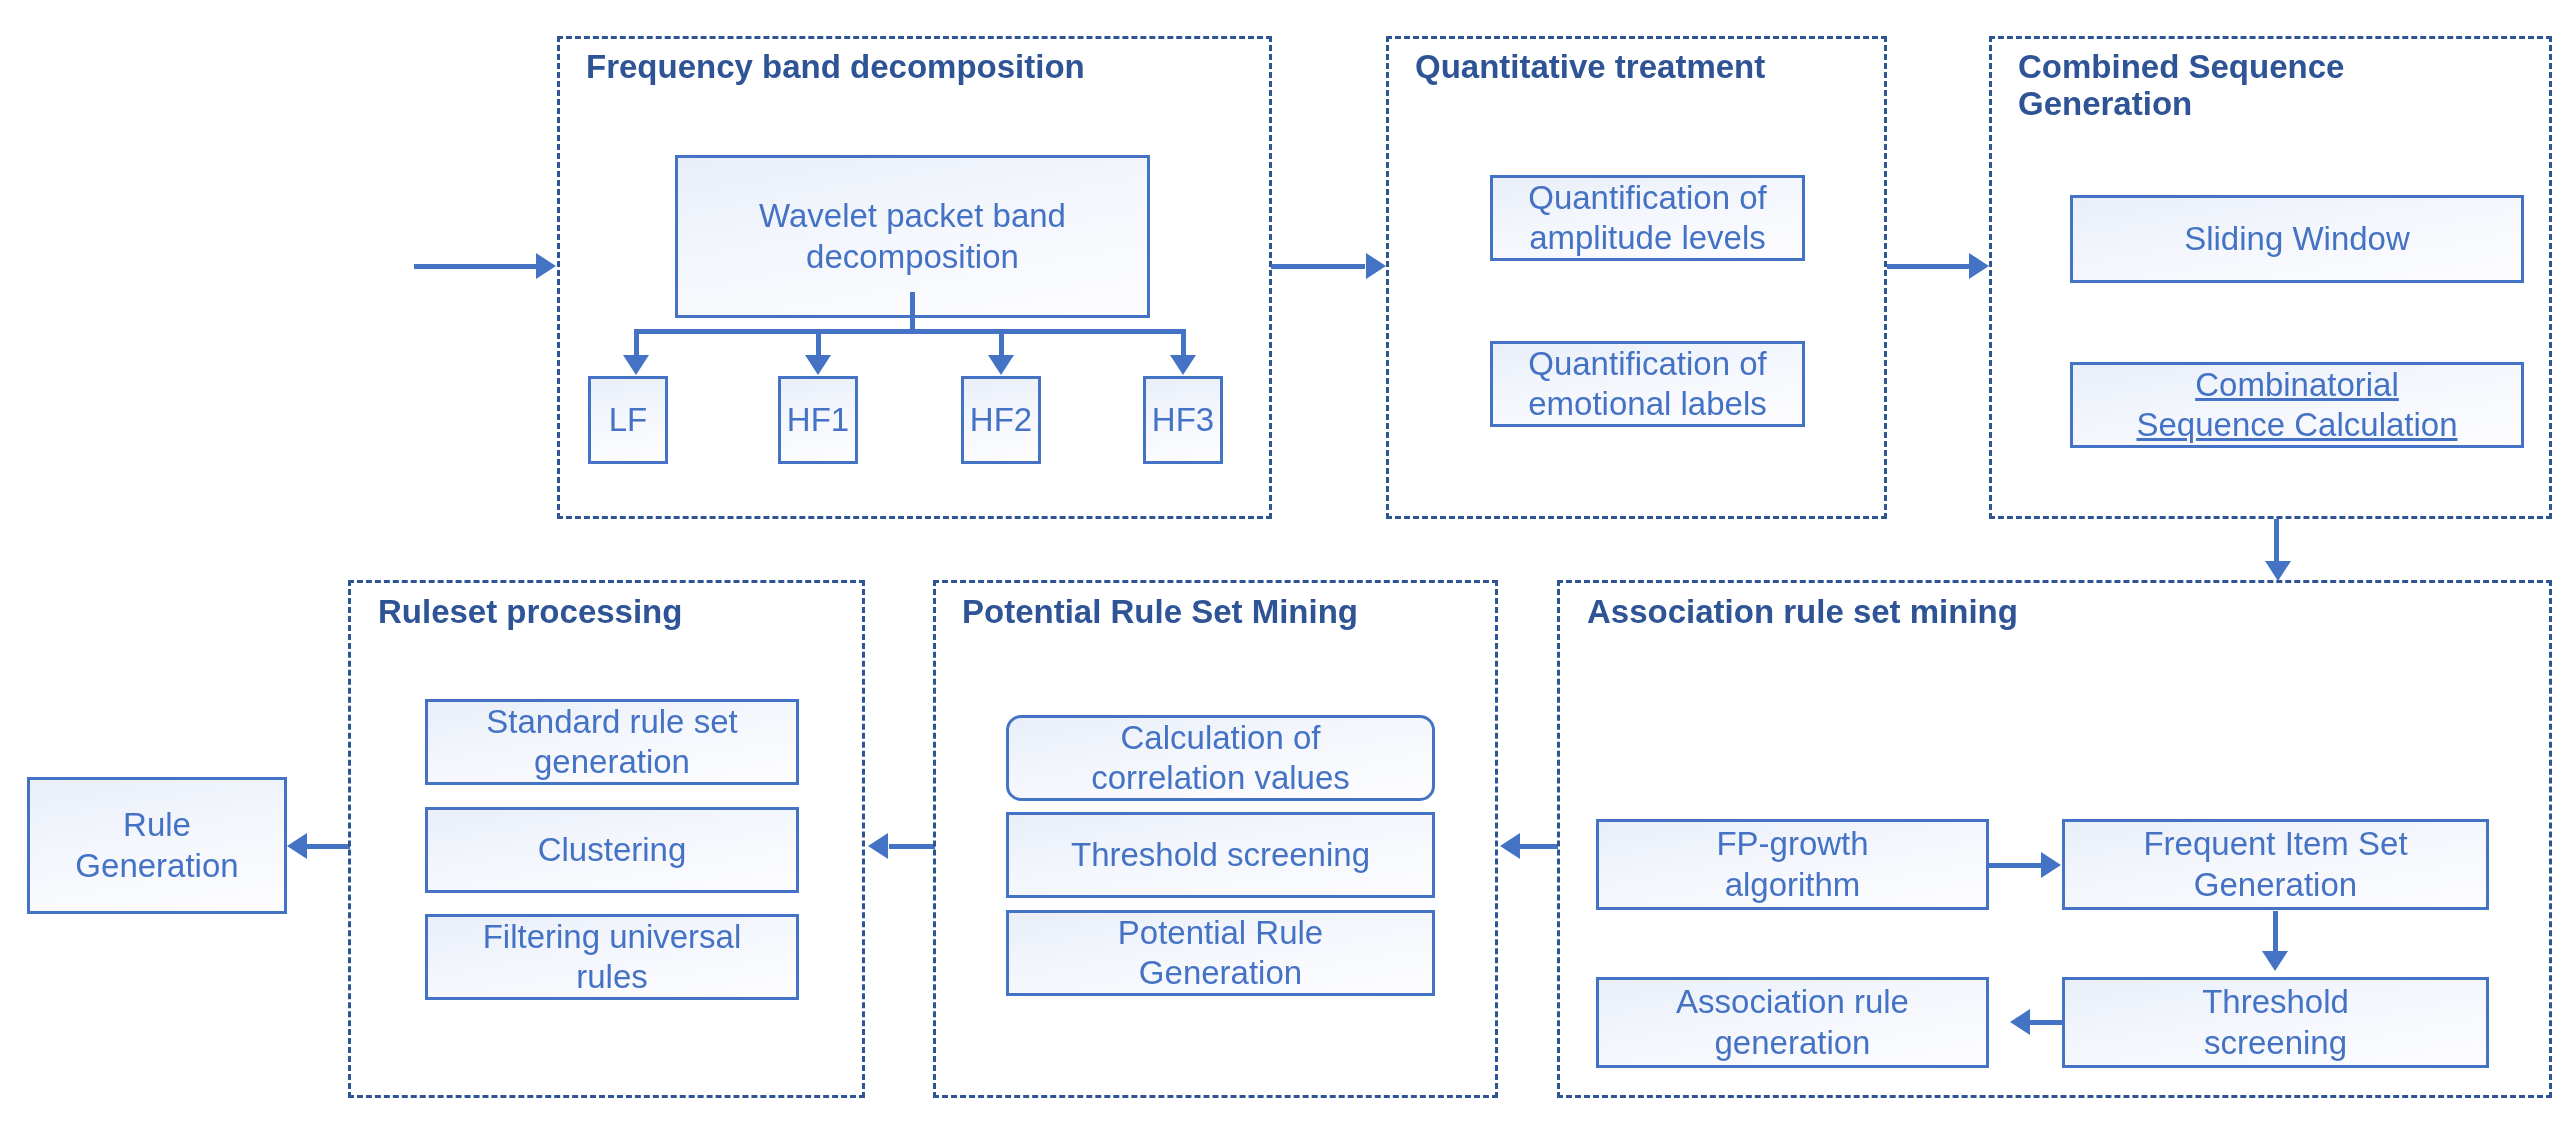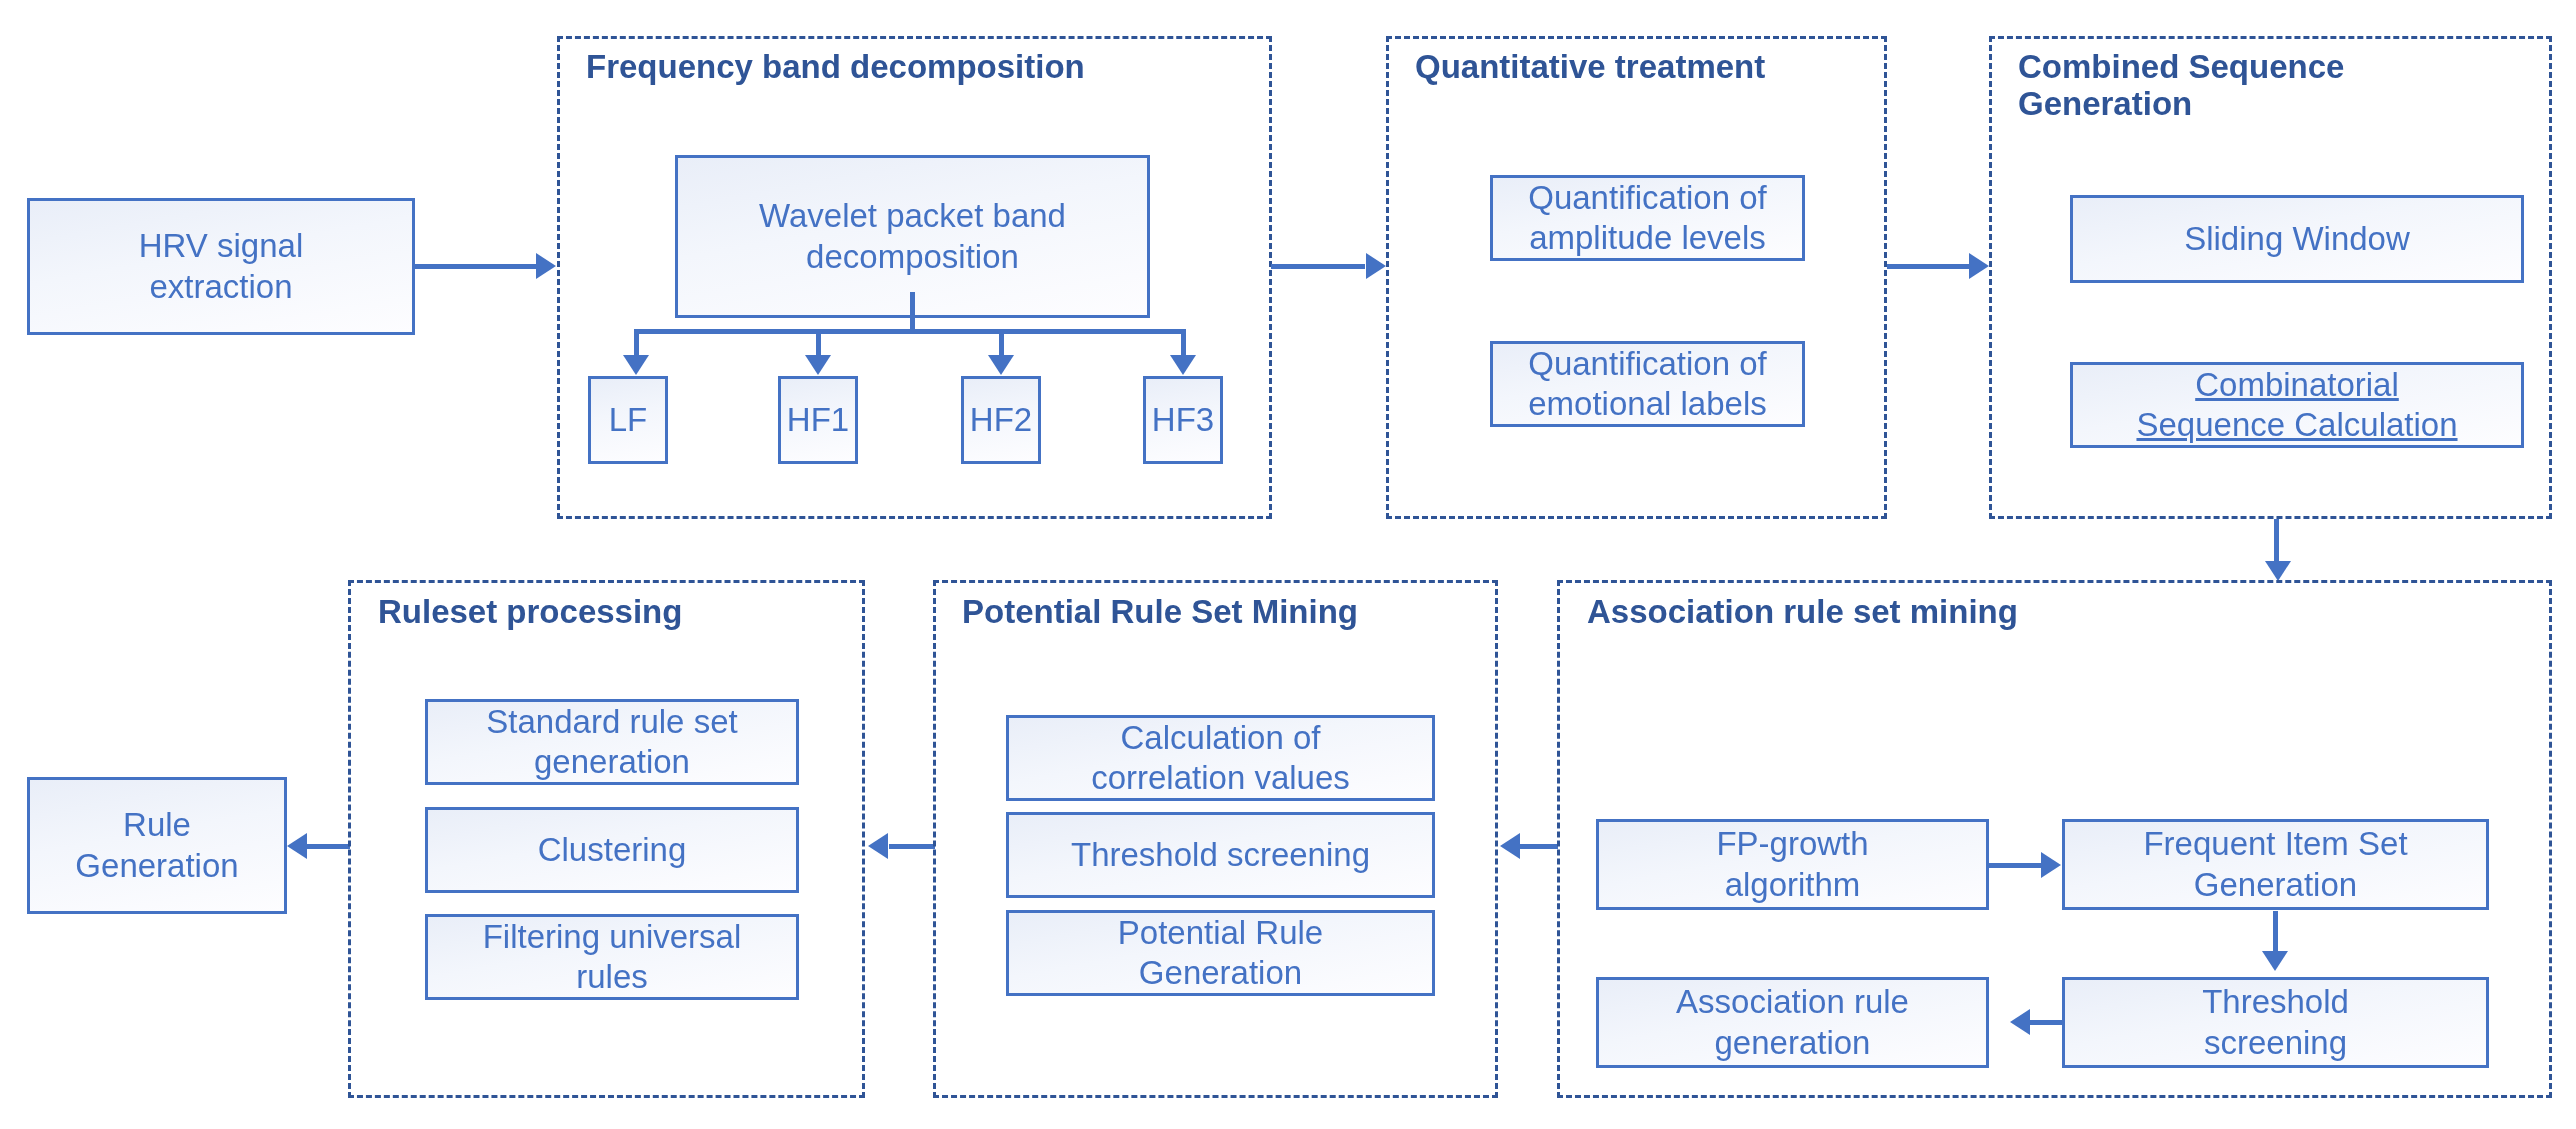--- a/index.html
+++ b/index.html
@@ -76,22 +76,20 @@
     border-left: 13.4px solid transparent;
     border-right: 13.4px solid transparent;
     border-top: 20.4px solid #4472C4;
   }
 </style>
 </head>
 <body>
 
 <div id="canvas">
 
-  <div class="box" style="left:27px; top:198px; width:388px; height:137px;">HRV signal
-extraction</div>
 
   <div class="hline" style="left:414px; top:264px; width:122px;"></div>
   <div class="arrow-r" style="left:536px; top:253px;"></div>
 
   <div class="group" style="left:557px; top:36px; width:715px; height:483px;"></div>
   <div class="group-title" style="left:586px; top:49px; width:661px;">Frequency band decomposition</div>
 
   <div class="box" style="left:675px; top:155px; width:475px; height:163px;">Wavelet packet band
 decomposition</div>
 
@@ -154,21 +152,21 @@
   <div class="box" style="left:425px; top:807px; width:374px; height:86px;">Clustering</div>
   <div class="box" style="left:425px; top:914px; width:374px; height:86px;">Filtering universal
 rules</div>
 
   <div class="hline" style="left:889px; top:844px; width:46px;"></div>
   <div class="arrow-l" style="left:868px; top:833px;"></div>
 
   <div class="group" style="left:933px; top:580px; width:565px; height:518px;"></div>
   <div class="group-title" style="left:962px; top:594px; width:527px;">Potential Rule Set Mining</div>
 
-  <div class="box" style="left:1006px; top:715px; width:429px; height:86px;">Calculation of
+  <div class="box" style="left:1006px; top:715px; width:429px; height:86px;border-radius:15px;">Calculation of
 correlation values</div>
   <div class="box" style="left:1006px; top:812px; width:429px; height:86px;">Threshold screening</div>
   <div class="box" style="left:1006px; top:910px; width:429px; height:86px;">Potential Rule
 Generation</div>
 
   <div class="hline" style="left:1520px; top:844px; width:38px;"></div>
   <div class="arrow-l" style="left:1500px; top:833px;"></div>
 
   <div class="group" style="left:1557px; top:580px; width:995px; height:518px;"></div>
   <div class="group-title" style="left:1587px; top:594px; width:944px;">Association rule set mining</div>

